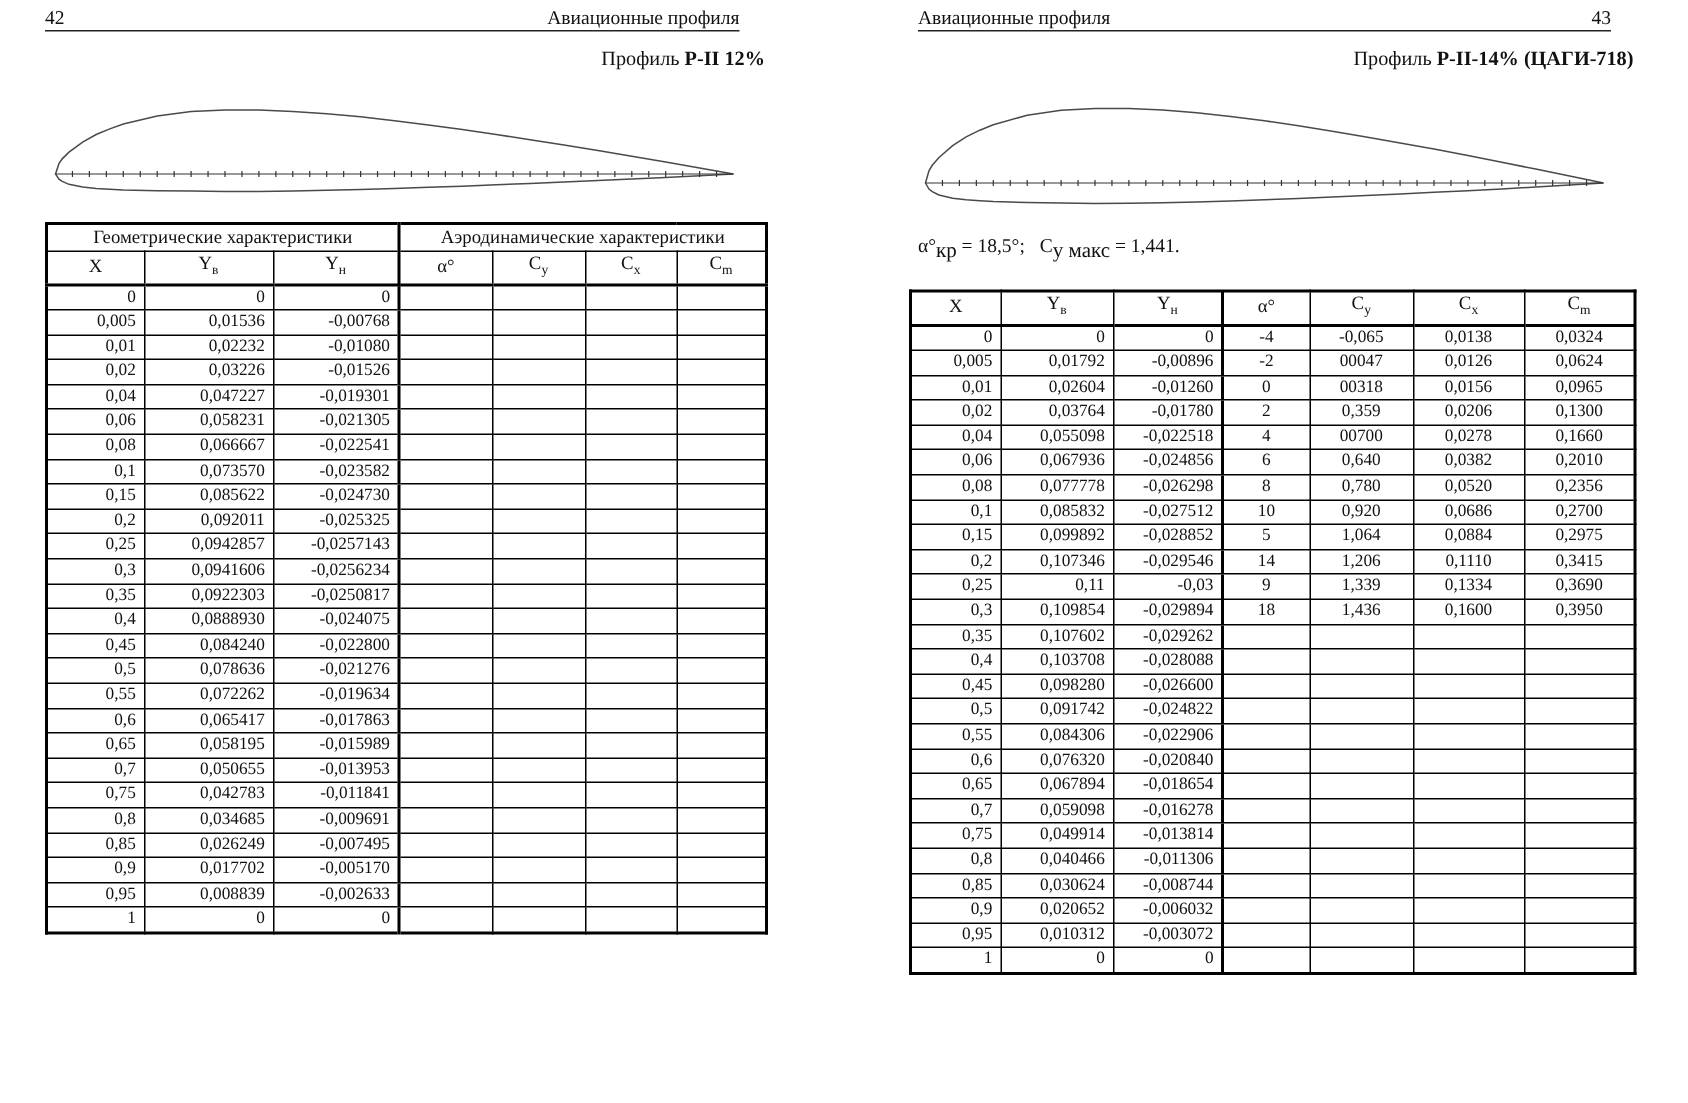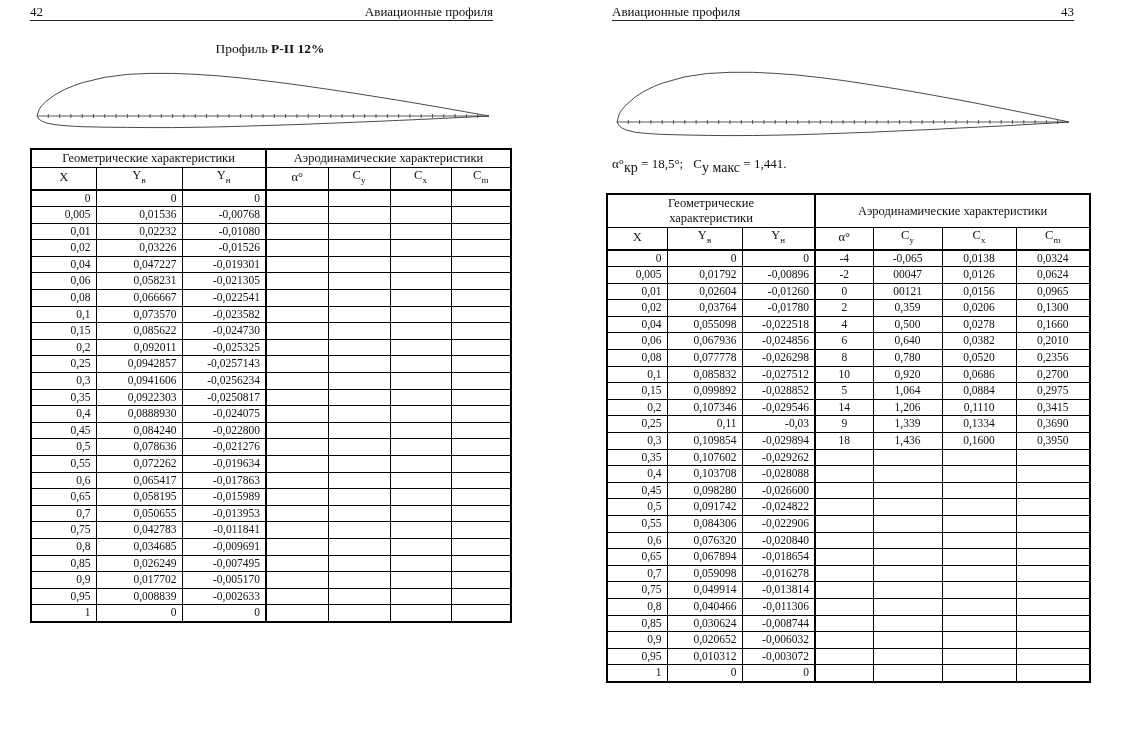--- a/index.html
+++ b/index.html
@@ -8,21 +8,21 @@
   .book { position:relative; display:flex; width:1125px; height:735px; background:#fff; }
   .page { position:relative; height:608px; }
   .page-left  { width:562px; }
   .page-right { width:563px; }
 
   .running { position:absolute; top:4px; display:flex; justify-content:space-between;
     font-size:13px; line-height:15px; border-bottom:1.2px solid #222; padding-bottom:1px; }
   .page-left  .running { left:30px; width:463px; }
   .page-right .running { left:50px; width:462px; }
 
-  .title { position:absolute; top:41px; text-align:center; font-size:13.5px; }
+  .title { position:absolute; top:31px; text-align:right; font-size:13.5px; }
   .page-left  .title { left:30px; width:480px; }
   .page-right .title { left:44px; width:483px; }
   .title b { font-weight:bold; }
 
   .airfoil { position:absolute; }
   .page-left  .airfoil { left:34px; top:66px; }
   .page-right .airfoil { left:52px; top:64px; }
 
   .note { position:absolute; left:50px; top:156px; font-size:13px; }
   .note sub { font-size:14px; }
@@ -362,20 +362,23 @@
           </tr>
         </tbody>
       </table>
   </section>
 
   <section class="page page-right">
     <header class="running">
       <span>Авиационные профиля</span>
       <span>43</span>
     </header>
+    <div class="title">
+      <span>Профиль </span><b>Р-II-14% (ЦАГИ-718)</b>
+    </div>
     <svg class="airfoil" width="462" height="80">
         <path d="M3 58 L3.0 58.0 L5.3 49.9 L7.5 46.2 L12.0 41.0 L21.1 33.1 L30.1 27.3 L39.2 22.8 L48.2 19.2 L70.8 12.8 L93.4 9.5 L116.0 8.3 L138.6 8.3 L161.2 9.4 L183.8 11.1 L206.4 13.6 L229.0 16.5 L251.6 19.9 L274.2 23.5 L296.8 27.3 L319.4 31.3 L342.0 35.4 L364.6 39.7 L387.2 44.2 L409.8 48.7 L432.4 53.3 L455.0 58.0 L455.0 58.0 L432.4 59.4 L409.8 60.7 L387.2 62.0 L364.6 63.1 L342.0 64.2 L319.4 65.4 L296.8 66.4 L274.2 67.4 L251.6 68.4 L229.0 69.2 L206.4 70.0 L183.8 70.7 L161.2 71.2 L138.6 71.5 L116.0 71.6 L93.4 71.4 L70.8 71.0 L48.2 70.4 L39.2 69.9 L30.1 69.2 L21.1 68.2 L12.0 66.0 L7.5 63.7 L5.3 62.0 L3.0 58.0 Z" fill="none" stroke="#4a4a4a" stroke-width="1"></path>
         <line x1="3" y1="58" x2="455" y2="58" stroke="#333333" stroke-width="0.8"></line>
         <line x1="14.3" y1="56" x2="14.3" y2="60" stroke="#333333" stroke-width="0.8"></line>
         <line x1="25.6" y1="56" x2="25.6" y2="60" stroke="#333333" stroke-width="0.8"></line>
         <line x1="36.9" y1="56" x2="36.9" y2="60" stroke="#333333" stroke-width="0.8"></line>
         <line x1="48.2" y1="56" x2="48.2" y2="60" stroke="#333333" stroke-width="0.8"></line>
         <line x1="59.5" y1="56" x2="59.5" y2="60" stroke="#333333" stroke-width="0.8"></line>
         <line x1="70.8" y1="56" x2="70.8" y2="60" stroke="#333333" stroke-width="0.8"></line>
         <line x1="82.1" y1="56" x2="82.1" y2="60" stroke="#333333" stroke-width="0.8"></line>
@@ -419,24 +422,20 @@
         <colgroup>
           <col style="width: 60px;">
           <col style="width: 75px;">
           <col style="width: 73px;">
           <col style="width: 58px;">
           <col style="width: 69px;">
           <col style="width: 74px;">
           <col style="width: 74px;">
         </colgroup>
         <thead>
-          <tr>
-            <th colspan="3" class="grp wrap geo-end">Геометрические<br>характеристики</th>
-            <th colspan="4" class="grp">Аэродинамические характеристики</th>
-          </tr>
           <tr class="sub">
             <th>X</th>
             <th>Y<sub>в</sub></th>
             <th class="geo-end">Y<sub>н</sub></th>
             <th>α°</th>
             <th>C<sub>y</sub></th>
             <th>C<sub>x</sub></th>
             <th>C<sub>m</sub></th>
           </tr>
         </thead>
@@ -457,39 +456,39 @@
             <td class="aero">-2</td>
             <td class="aero">00047</td>
             <td class="aero">0,0126</td>
             <td class="aero">0,0624</td>
           </tr>
           <tr>
             <td>0,01</td>
             <td>0,02604</td>
             <td class="geo-end">-0,01260</td>
             <td class="aero">0</td>
-            <td class="aero">00121</td>
+            <td class="aero">00318</td>
             <td class="aero">0,0156</td>
             <td class="aero">0,0965</td>
           </tr>
           <tr>
             <td>0,02</td>
             <td>0,03764</td>
             <td class="geo-end">-0,01780</td>
             <td class="aero">2</td>
             <td class="aero">0,359</td>
             <td class="aero">0,0206</td>
             <td class="aero">0,1300</td>
           </tr>
           <tr>
             <td>0,04</td>
             <td>0,055098</td>
             <td class="geo-end">-0,022518</td>
             <td class="aero">4</td>
-            <td class="aero">0,500</td>
+            <td class="aero">00700</td>
             <td class="aero">0,0278</td>
             <td class="aero">0,1660</td>
           </tr>
           <tr>
             <td>0,06</td>
             <td>0,067936</td>
             <td class="geo-end">-0,024856</td>
             <td class="aero">6</td>
             <td class="aero">0,640</td>
             <td class="aero">0,0382</td>

